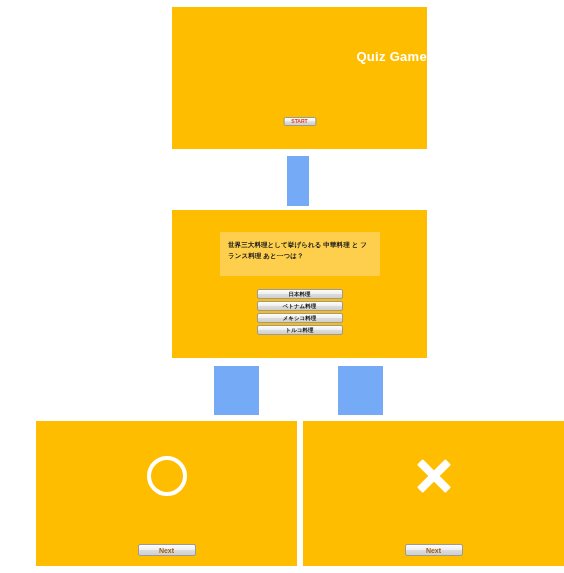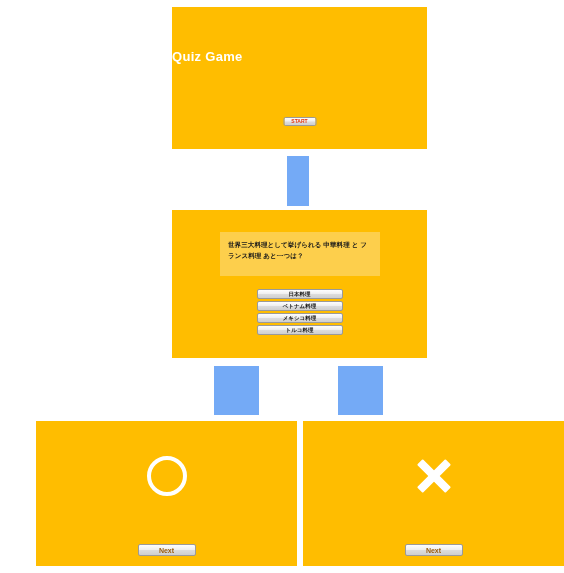--- a/index.html
+++ b/index.html
@@ -26,21 +26,21 @@
     left: 172px;
     top: 7px;
     width: 255px;
     height: 142px;
   }
   .title-text {
     position: absolute;
     left: 0;
     right: 0;
     top: 42px;
-    text-align: left;
+    text-align: right;
     color: #ffffff;
     font-size: 13px;
     font-weight: bold;
     letter-spacing: 0.3px;
   }
 
   
   .wbtn {
     display: inline-block;
     box-sizing: border-box;

